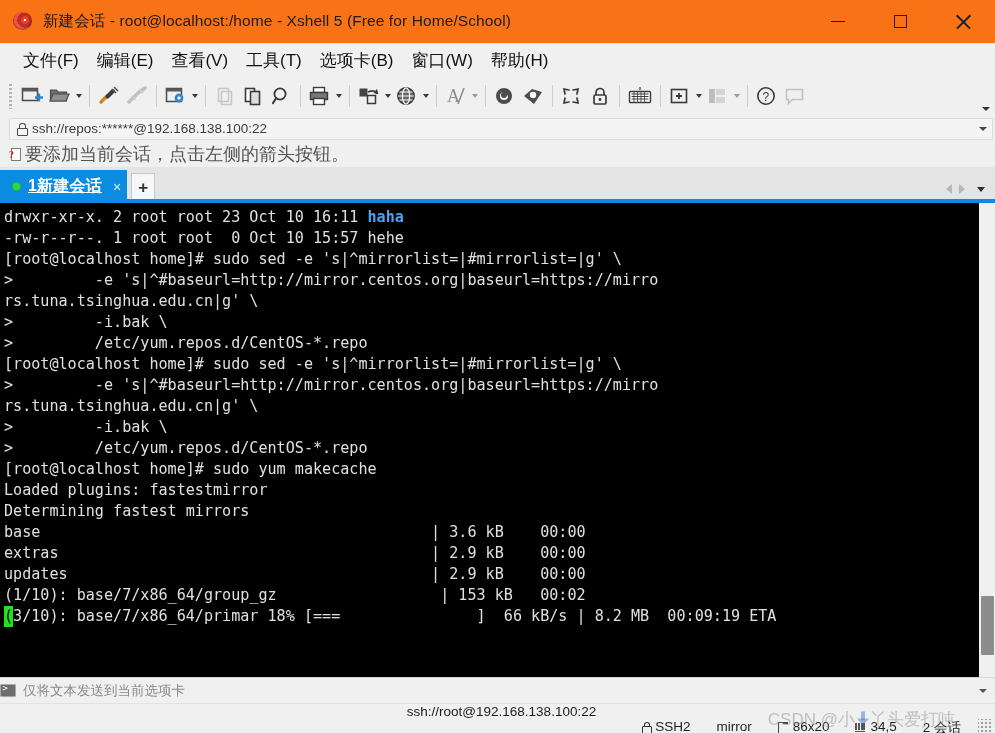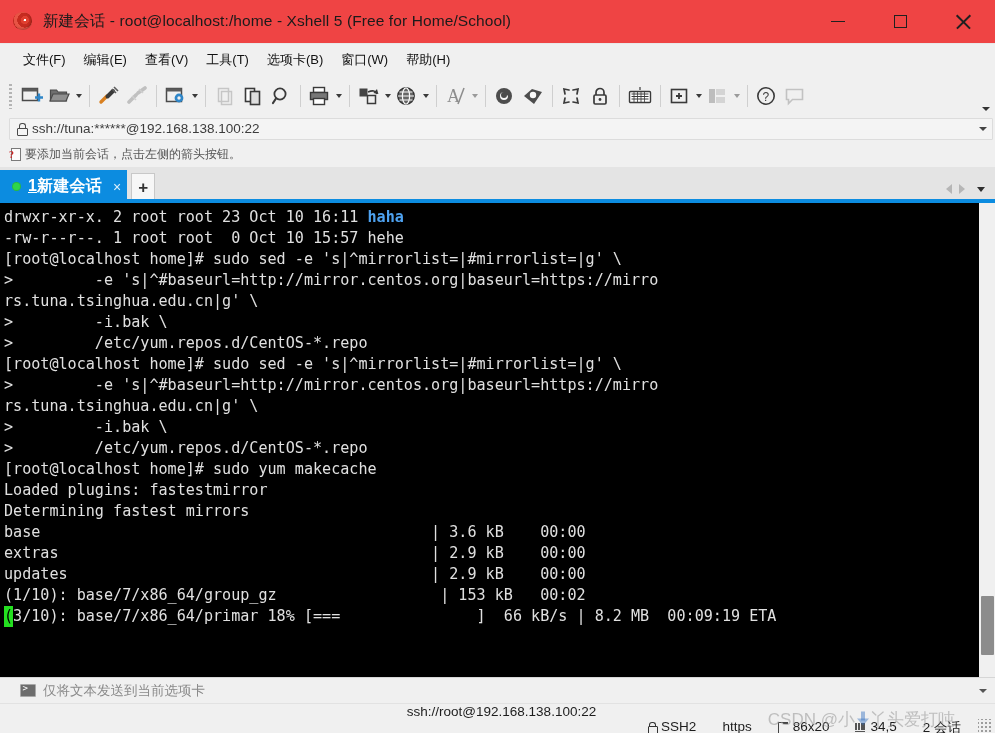--- a/index.html
+++ b/index.html
@@ -12,21 +12,21 @@
   .app {
     width: 995px; height: 733px;
     display: flex; flex-direction: column;
     background: #f0f0f0;
     position: relative;
   }
 
   
   .titlebar {
     height: 44px; min-height: 44px;
-    background: #ef4444;
+    background: #f97316;
     display: flex; align-items: center;
     border-bottom: 1px solid #e8e8e8;
     position: relative;
   }
   .title-left { display: flex; align-items: center; padding-left: 13px; flex: 1; min-width: 0; }
   .app-logo {
     width: 21px; height: 21px; margin-right: 9px; flex: none;
     position: relative;
   }
   .app-logo .spiral {
@@ -56,21 +56,21 @@
   .ico-close::after { transform: rotate(-45deg); }
 
   
   .menubar {
     height: 32px; min-height: 32px;
     background: #f0f0f0;
     display: flex; align-items: center;
     padding-left: 14px;
   }
   .menu-item {
-    font-size: 13px; color: #111; padding: 3px 9px;
+    font-size: 17px; color: #111; padding: 3px 9px;
     white-space: nowrap; font-family: "Liberation Sans", sans-serif;
   }
 
   
   .toolbar {
     height: 40px; min-height: 40px;
     background: #f0f0f0;
     display: flex; align-items: center;
     padding-left: 9px; position: relative;
   }
@@ -142,21 +142,21 @@
   .notice-ico .sheet {
     position: absolute; left: 2px; top: 1px; width: 10px; height: 13px;
     background: #fcfcfc; border: 1.2px solid #7a7a7a;
   }
   .notice-ico .mark {
     position: absolute; left: 0px; top: 2px;
     font-size: 10px; font-weight: bold; color: #cc2020;
     font-family: "Liberation Serif", serif;
   }
   .notice-text {
-    font-size: 12px; color: #555; white-space: nowrap;
+    font-size: 18px; color: #555; white-space: nowrap;
     margin-left: -2px;
   }
 
   
   .tabbar {
     height: 36px; min-height: 36px;
     background: #e4e4e4;
     display: flex; align-items: flex-end;
     position: relative;
   }
@@ -165,21 +165,21 @@
     display: flex; align-items: center;
     padding: 0 6px 0 12px; flex: none;
   }
   .tab-dot {
     width: 9px; height: 9px; border-radius: 50%;
     background: #2fd44a; flex: none; margin-right: 7px;
     box-shadow: inset 0 0 0 1px rgba(0,0,0,.12);
   }
   .tab-label {
     font-size: 16px; color: #fff; white-space: nowrap;
-    font-weight: 600; letter-spacing: .2px;
+    font-weight: 600; letter-spacing: .2px; text-decoration: underline;
   }
   .tab-label .num { text-decoration: underline; }
   .tab-close {
     font-size: 14px; color: #dff0fb; margin-left: 11px;
     line-height: 1; font-family: "Liberation Sans", sans-serif;
   }
   .tab-new {
     width: 24px; height: 27px; background: #f7f7f7;
     border: 1px solid #c8c8c8; border-bottom: none;
     display: flex; align-items: center; justify-content: center;
@@ -229,21 +229,21 @@
   }
   .term-thumb {
     position: absolute; left: 2px; width: 13px;
     background: #8c8c8c; border-radius: 1px;
   }
 
   
   .sendbar {
     height: 26px; min-height: 26px;
     background: #f0f0f0; display: flex; align-items: center;
-    padding-left: 20px; border-top: 1px solid #d6d6d6; justify-content: center;
+    padding-left: 0; border-top: 1px solid #d6d6d6; justify-content: center;
   }
   .send-ico {
     width: 16px; height: 13px; flex: none; margin-right: 7px;
     border: 1.3px solid #a8a8a8; background: #6d6d6d; border-radius: 1px;
     position: relative;
   }
   .send-ico::before {
     content: ">"; position: absolute; left: 1.5px; top: -2.5px;
     font-size: 9px; color: #fff; font-family: "DejaVu Sans Mono", monospace;
   }
@@ -548,21 +548,21 @@
         </svg>
       </div>
     </div>
 
     <div class="tb-overflow"></div>
   </div>
 
   <div class="addrbar">
     <div class="addr-field">
       <div class="lock-ico"></div>
-      <span class="addr-text">ssh://tuna:******@192.168.138.100:22</span>
+      <span class="addr-text">ssh://repos:******@192.168.138.100:22</span>
       <div class="addr-caret"></div>
     </div>
   </div>
 
   <div class="noticebar">
     <div class="notice-ico">
       <div class="sheet"></div>
       <div class="mark">?</div>
     </div>
     <div class="notice-text">要添加当前会话，点击左侧的箭头按钮。</div>
@@ -600,21 +600,21 @@
   </div>
 
   <div class="statusbar">
     <div class="st-url">ssh://root@192.168.138.100:22</div>
     <div class="st-right">
       <div class="st-cell">
         <span class="st-lock"></span>
         <span>SSH2</span>
       </div>
       <div class="st-cell">
-        <span>https</span>
+        <span>mirror</span>
       </div>
       <div class="st-cell">
         <span class="st-grid"></span>
         <span>86x20</span>
       </div>
       <div class="st-cell">
         <span class="st-pos"></span>
         <span>34,5</span>
       </div>
       <div class="st-cell">

